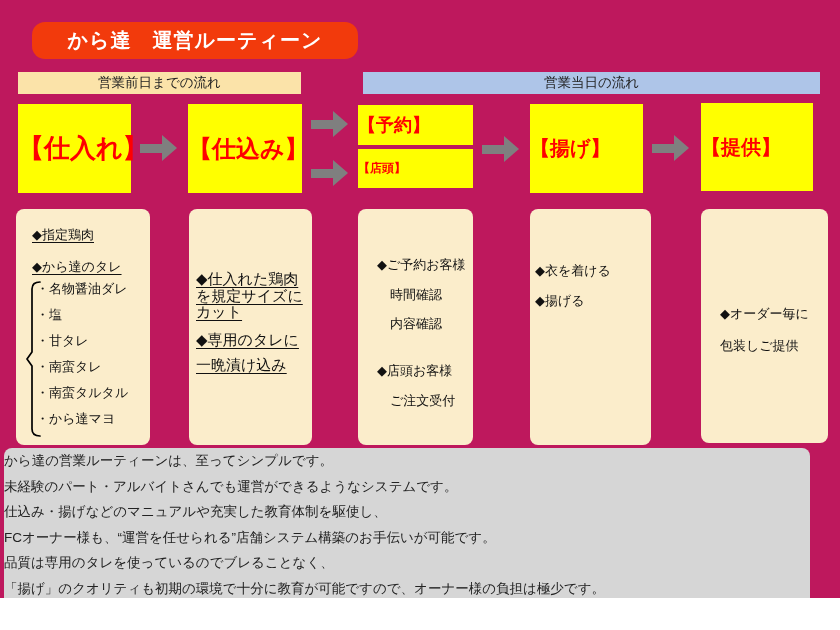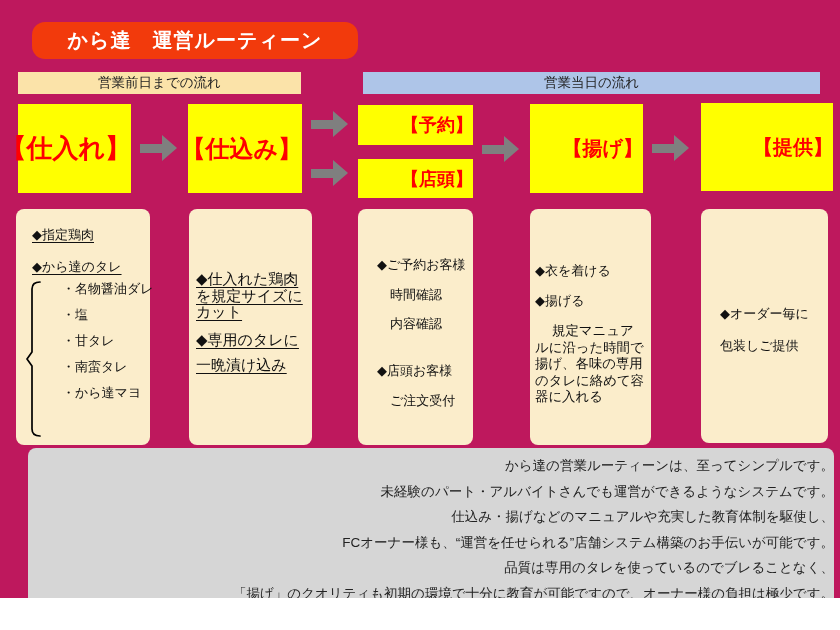--- a/index.html
+++ b/index.html
@@ -24,67 +24,67 @@
     position:absolute;left:32px;top:22px;width:326px;height:37px;border-radius:13px;
     background:var(--brand-red);display:flex;align-items:center;justify-content:center;
   }
   .title-banner span{color:#fff;font-size:20px;font-weight:bold;letter-spacing:1px;white-space:pre;}
   
   .hdr{position:absolute;top:72px;height:22px;display:flex;align-items:center;justify-content:center;
        font-size:13.5px;font-weight:500;color:#222;}
   .hdr-before{left:18px;width:283px;background:var(--header-cream);}
   .hdr-day{left:363px;width:457px;background:var(--header-blue);}
   
-  .step{position:absolute;background:var(--step-yellow);display:flex;align-items:center;justify-content:flex-end;
+  .step{position:absolute;background:var(--step-yellow);display:flex;align-items:center;justify-content:flex-start;
         color:var(--step-red);font-weight:bold;white-space:pre;}
   .step-purchase{left:18px;top:104px;width:113px;height:89px;font-size:26px;}
   .step-prep{left:188px;top:104px;width:114px;height:89px;font-size:24px;}
   .step-reservation{left:358px;top:105px;width:115px;height:40px;font-size:18px;}
-  .step-storefront{left:358px;top:159px;width:115px;height:39px;font-size:18px;}
+  .step-storefront{left:358px;top:149px;width:115px;height:39px;font-size:12px;}
   .step-fry{left:530px;top:104px;width:113px;height:89px;font-size:20px;}
-  .step-serve{left:701px;top:103px;width:112px;height:88px;font-size:20px;padding-left:20px;}
+  .step-serve{left:701px;top:103px;width:112px;height:88px;font-size:20px;}
   
   .arrow{position:absolute;width:37px;height:26px;display:flex;align-items:center;}
   .arrow .shaft{width:22px;height:9px;background:var(--arrow-gray);}
   .arrow .head{width:0;height:0;border-left:15px solid var(--arrow-gray);
                border-top:13px solid transparent;border-bottom:13px solid transparent;}
   .a1{left:140px;top:135px;}
   .a2a{left:311px;top:111px;}
   .a2b{left:311px;top:160px;}
   .a3{left:482px;top:136px;}
   .a4{left:652px;top:135px;}
   
   .panel{position:absolute;top:209px;height:236px;background:var(--panel-cream);
          font-size:13px;color:#111;box-sizing:border-box;border-radius:8px;}
   .u{text-decoration:underline;text-underline-offset:3px;}
   .p1{left:16px;width:134px;padding:17px 4px 0 16px;}
   .p1 .h1{margin-bottom:14px;}
   .p1 .h2{}
-  .p1 .sauce-list{position:relative;padding-left:30px;}
+  .p1 .sauce-list{position:relative;padding-left:4px;}
   .p1 .sauce-list div{line-height:26px;white-space:pre;}
   .p1 svg.brace{position:absolute;left:-6px;top:4px;}
   .p2{left:189px;width:123px;padding:62px 6px 0 7px;font-size:15px;}
   .p2 .b1{line-height:16.5px;margin-bottom:10px;}
   .p2 .b2a{line-height:17px;margin-bottom:8px;white-space:pre;}
   .p2 .b2b{line-height:17px;white-space:pre;}
   .p3{left:358px;width:115px;padding:47px 0 0 19px;}
   .p3 div{white-space:pre;}
   .p3 .h1{margin-bottom:12px;}
   .p3 .sub{padding-left:13px;margin-bottom:11px;}
   .p3 .h2{margin-top:29px;margin-bottom:12px;}
   .p4{left:530px;width:121px;padding:53px 5px 0 5px;}
   .p4 .h1{margin-bottom:12px;white-space:pre;}
   .p4 .h2{margin-bottom:13px;white-space:pre;}
   .p4 .para{font-size:13.4px;line-height:16.5px;text-indent:17px;text-align:left;}
   .p5{left:701px;width:127px;height:234px;padding:96px 0 16px 19px;}
   .p5 div{white-space:pre;}
   .p5 .l1{margin-bottom:14px;}
   
-  .footer{position:absolute;left:28px;top:448px;width:806px;height:160px;border-radius:8px;
-          background:var(--footer-gray);padding-top:5px;box-sizing:content-box;text-align:right;}
+  .footer{position:absolute;left:4px;top:448px;width:806px;height:160px;border-radius:8px;
+          background:var(--footer-gray);box-sizing:content-box;text-align:left;}
   .footer div{font-size:13.5px;line-height:25.6px;font-weight:500;color:#222;}
 </style>
 </head>
 <body>
 
 <div class="slide">
 
   <div class="title-banner">
     <span>から達　運営ルーティーン</span>
   </div>
@@ -139,20 +139,21 @@
     <div class="h1 u">◆指定鶏肉</div>
     <div class="h2 u">◆から達のタレ</div>
     <div class="sauce-list">
       <svg class="brace" width="18" height="158" viewBox="0 0 18 158">
         <path d="M14,2 Q6,2 6,9 L6,72 L1,79 L6,86 L6,149 Q6,156 14,156" fill="none" stroke="#000" stroke-width="1.7" stroke-linecap="round" stroke-linejoin="round"></path>
       </svg>
       <div>・名物醤油ダレ</div>
       <div>・塩</div>
       <div>・甘タレ</div>
       <div>・南蛮タレ</div>
+      <div>・南蛮タルタル</div>
       <div>・から達マヨ</div>
     </div>
   </div>
 
   <div class="panel p3">
     <div class="h1">◆ご予約お客様</div>
     <div class="sub">時間確認</div>
     <div class="sub">内容確認</div>
     <div class="h2">◆店頭お客様</div>
     <div class="sub">ご注文受付</div>
@@ -160,21 +161,20 @@
 
   <div class="panel p2">
     <div class="b1 u">◆仕入れた鶏肉を規定サイズにカット</div>
     <div class="b2a u">◆専用のタレに</div>
     <div class="b2b u">一晩漬け込み</div>
   </div>
 
   <div class="panel p4">
     <div class="h1">◆衣を着ける</div>
     <div class="h2">◆揚げる</div>
-    <div class="para">規定マニュアルに沿った時間で揚げ、各味の専用のタレに絡めて容器に入れる</div>
   </div>
 
   <div class="panel p5">
     <div class="l1">◆オーダー毎に</div>
     <div class="l2">包装しご提供</div>
   </div>
 
   <div class="footer">
     <div>から達の営業ルーティーンは、至ってシンプルです。</div>
     <div>未経験のパート・アルバイトさんでも運営ができるようなシステムです。</div>

